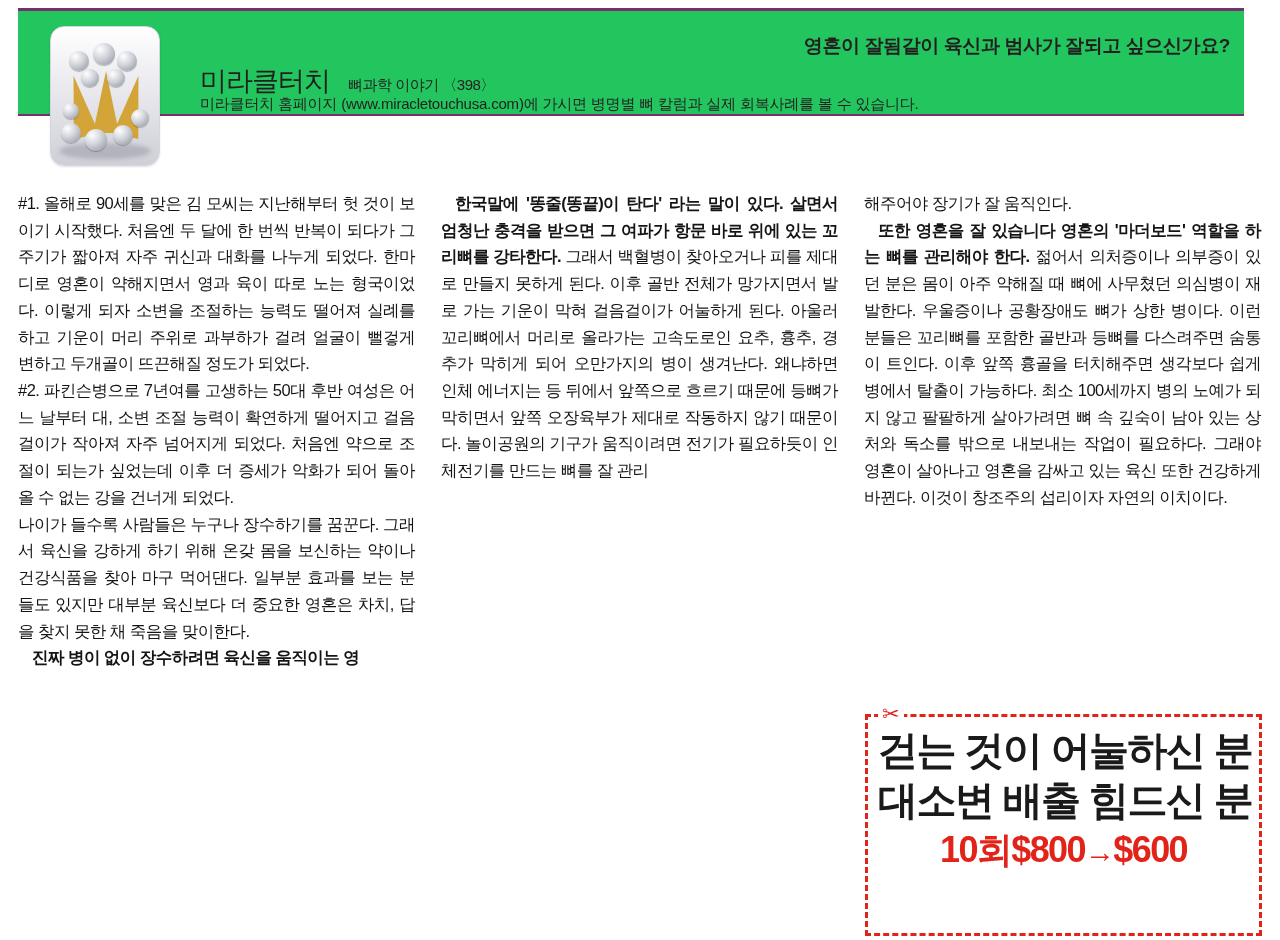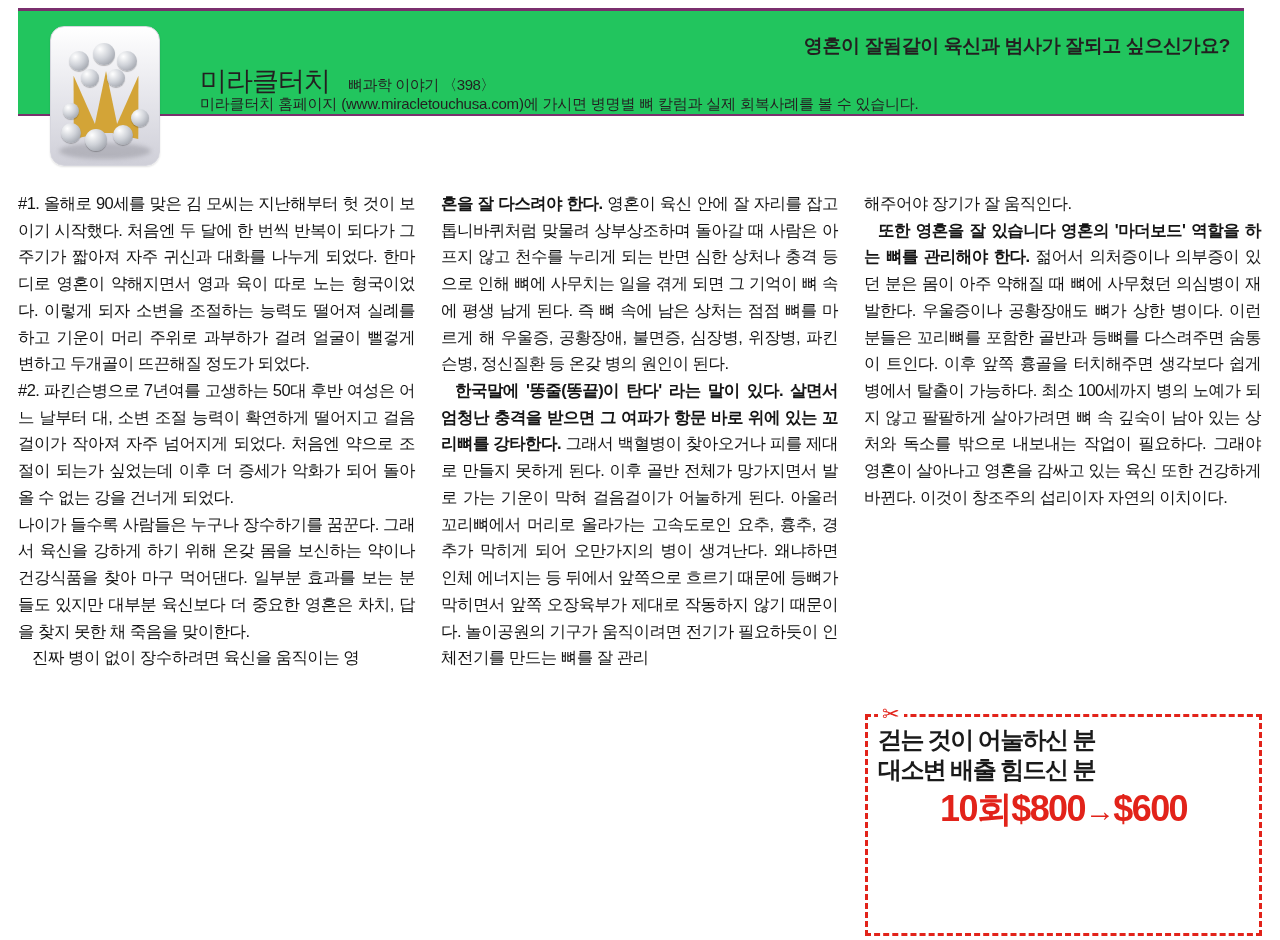--- a/index.html
+++ b/index.html
@@ -123,21 +123,21 @@
     font-size: 16.5px;
     line-height: 1.62;
     letter-spacing: -0.55px;
     text-align: justify;
     color: #141414;
   }
   .col p {
     margin: 0 0 0 0;
   }
   .col p.indent { text-indent: 14px; }
-  .col p.bold-lead { font-weight: normal; }
+  .col p.bold-lead { font-weight: bold; }
   b.h { font-weight: bold; }
 
   
   .ad {
     position: absolute;
     right: 18px;
     bottom: 12px;
     width: 397px;
     height: 222px;
     border: 3px dashed #e2231a;
@@ -149,21 +149,21 @@
     position: absolute;
     left: 10px;
     top: -14px;
     background: #fff;
     padding: 0 4px;
     font-size: 21px;
     color: #e2231a;
     line-height: 1;
   }
   .ad-line {
-    font-size: 24px;
+    font-size: 40px;
     font-weight: bold;
     color: #1a1a1a;
     letter-spacing: -1.6px;
     line-height: 1.26;
     white-space: nowrap;
   }
   .ad-price {
     margin-top: 4px;
     font-size: 36px;
     font-weight: bold;
@@ -209,21 +209,20 @@
   <div class="columns">
 
     <div class="col">
       <p>#1. 올해로 90세를 맞은 김 모씨는 지난해부터 헛 것이 보이기 시작했다. 처음엔 두 달에 한 번씩 반복이 되다가 그 주기가 짧아져 자주 귀신과 대화를 나누게 되었다. 한마디로 영혼이 약해지면서 영과 육이 따로 노는 형국이었다. 이렇게 되자 소변을 조절하는 능력도 떨어져 실례를 하고 기운이 머리 주위로 과부하가 걸려 얼굴이 뻘겋게 변하고 두개골이 뜨끈해질 정도가 되었다.</p>
       <p>#2. 파킨슨병으로 7년여를 고생하는 50대 후반 여성은 어느 날부터 대, 소변 조절 능력이 확연하게 떨어지고 걸음걸이가 작아져 자주 넘어지게 되었다. 처음엔 약으로 조절이 되는가 싶었는데 이후 더 증세가 악화가 되어 돌아올 수 없는 강을 건너게 되었다.</p>
       <p>나이가 들수록 사람들은 누구나 장수하기를 꿈꾼다. 그래서 육신을 강하게 하기 위해 온갖 몸을 보신하는 약이나 건강식품을 찾아 마구 먹어댄다. 일부분 효과를 보는 분들도 있지만 대부분 육신보다 더 중요한 영혼은 차치, 답을 찾지 못한 채 죽음을 맞이한다.</p>
       <p class="indent bold-lead">진짜 병이 없이 장수하려면 육신을 움직이는 영</p>
     </div>
 
     <div class="col">
-      <p><b class="h">혼을 잘 다스려야 한다.</b><span> 영혼이 육신 안에 잘 자리를 잡고 톱니바퀴처럼 맞물려 상부상조하며 돌아갈 때 사람은 아프지 않고 천수를 누리게 되는 반면 심한 상처나 충격 등으로 인해 뼈에 사무치는 일을 겪게 되면 그 기억이 뼈 속에 평생 남게 된다. 즉 뼈 속에 남은 상처는 점점 뼈를 마르게 해 우울증, 공황장애, 불면증, 심장병, 위장병, 파킨슨병, 정신질환 등 온갖 병의 원인이 된다.</span></p>
       <p class="indent"><b class="h">한국말에 '똥줄(똥끝)이 탄다' 라는 말이 있다. 살면서 엄청난 충격을 받으면 그 여파가 항문 바로 위에 있는 꼬리뼈를 강타한다.</b><span> 그래서 백혈병이 찾아오거나 피를 제대로 만들지 못하게 된다. 이후 골반 전체가 망가지면서 발로 가는 기운이 막혀 걸음걸이가 어눌하게 된다. 아울러 꼬리뼈에서 머리로 올라가는 고속도로인 요추, 흉추, 경추가 막히게 되어 오만가지의 병이 생겨난다. 왜냐하면 인체 에너지는 등 뒤에서 앞쪽으로 흐르기 때문에 등뼈가 막히면서 앞쪽 오장육부가 제대로 작동하지 않기 때문이다. 놀이공원의 기구가 움직이려면 전기가 필요하듯이 인체전기를 만드는 뼈를 잘 관리</span></p>
     </div>
 
     <div class="col">
       <p>해주어야 장기가 잘 움직인다.</p>
       <p class="indent"><b class="h">또한 영혼을 잘 있습니다 영혼의 '마더보드' 역할을 하는 뼈를 관리해야 한다.</b><span> 젊어서 의처증이나 의부증이 있던 분은 몸이 아주 약해질 때 뼈에 사무쳤던 의심병이 재발한다. 우울증이나 공황장애도 뼈가 상한 병이다. 이런 분들은 꼬리뼈를 포함한 골반과 등뼈를 다스려주면 숨통이 트인다. 이후 앞쪽 흉골을 터치해주면 생각보다 쉽게 병에서 탈출이 가능하다.  최소 100세까지 병의 노예가 되지 않고 팔팔하게 살아가려면 뼈 속 깊숙이 남아 있는 상처와 독소를 밖으로 내보내는 작업이 필요하다. 그래야 영혼이 살아나고 영혼을 감싸고 있는 육신 또한 건강하게 바뀐다. 이것이 창조주의 섭리이자 자연의 이치이다.</span></p>
     </div>
 
   </div>
 

